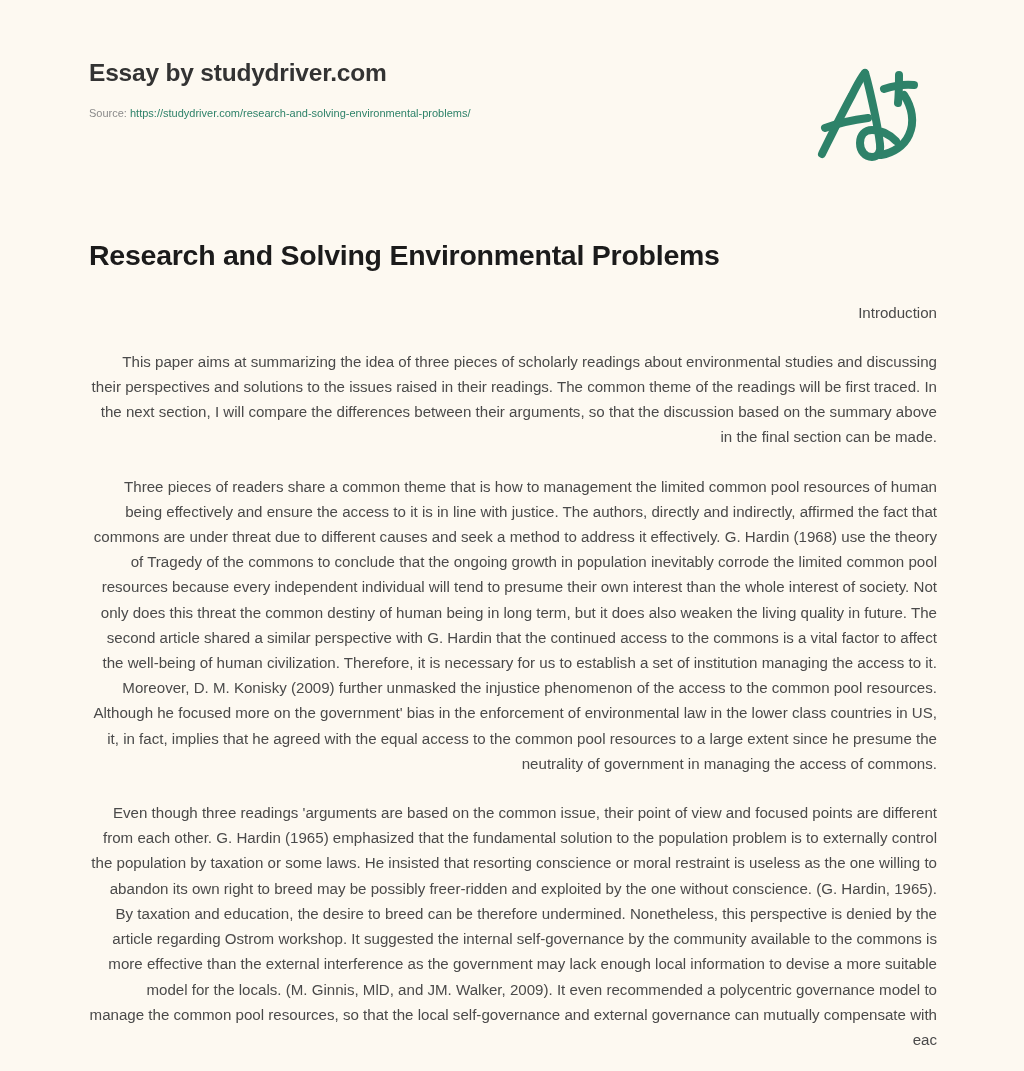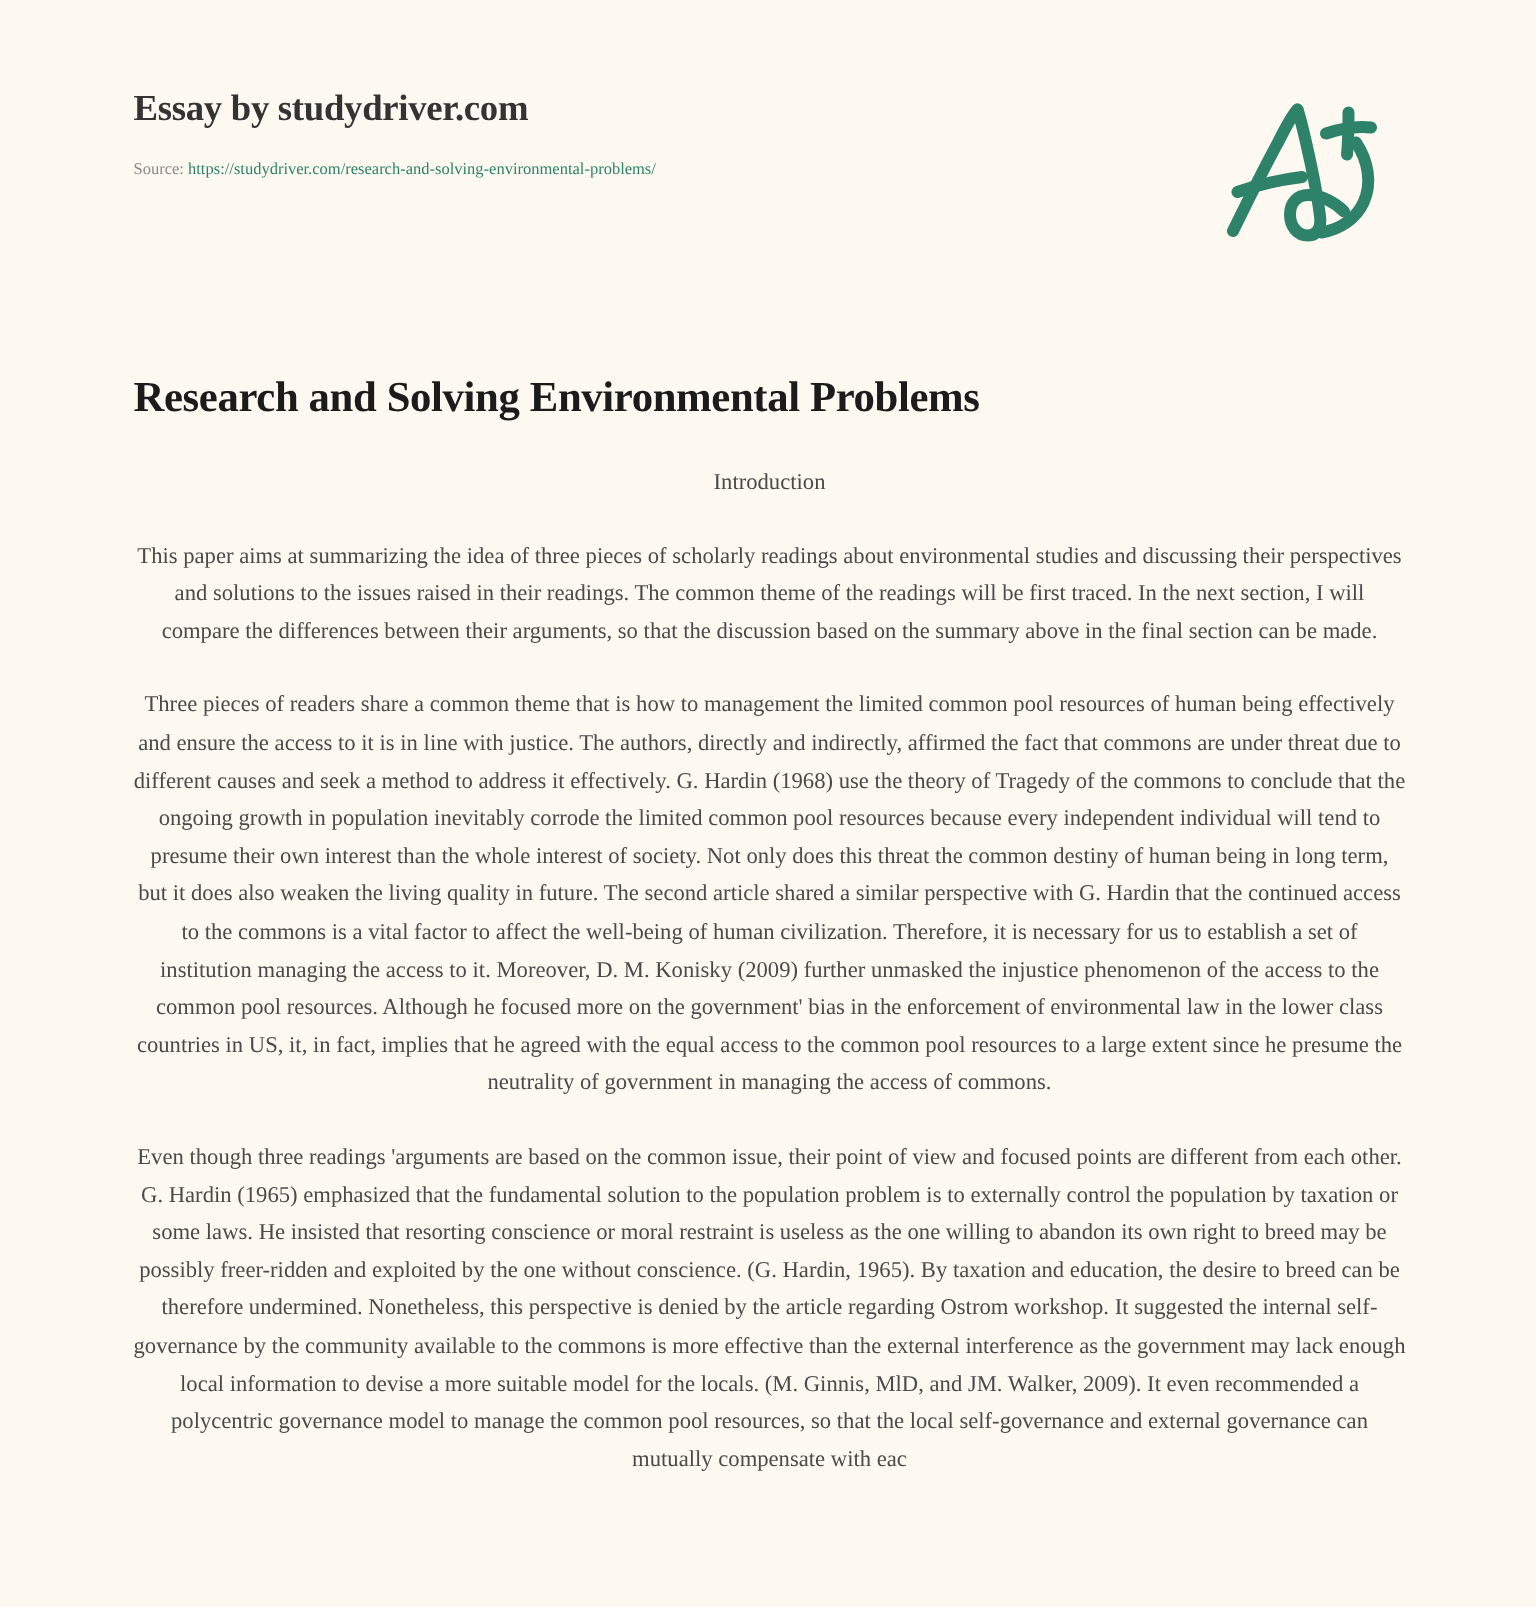--- a/index.html
+++ b/index.html
@@ -12,21 +12,20 @@
     background: #fdf9f1;
     font-family: "Liberation Sans", sans-serif;
     color: #3a3a3a;
     overflow: hidden;
   }
   .page {
     position: relative;
     width: 1024px;
     height: 1071px;
     box-sizing: border-box;
-    font-family: Liberation Serif, serif;
   }
 
   
   .header {
     position: absolute;
     left: 0;
     top: 0;
     width: 1024px;
     height: 200px;
   }
@@ -70,37 +69,37 @@
   .logo svg {
     display: block;
     width: 124px;
     height: 105px;
   }
 
   
   .article {
     position: absolute;
     left: 89px;
-    top: 248px;
+    top: 238px;
     width: 848px;
   }
   .doc-title {
     font-size: 28.5px;
     font-weight: bold;
     color: #1b1b1b;
     line-height: 1.25;
     letter-spacing: -0.25px;
     margin: 0 0 26px 0;
   }
   .body-copy p {
     margin: 0 0 24px 0;
     font-size: 15.1px;
     line-height: 25.2px;
     color: #4a4a4a;
-    text-align: center;
+    text-align: right;
   }
   .body-copy p:last-child {
     margin-bottom: 0;
   }
 </style>
 </head>
 <body>
 
 <div class="page">
 

